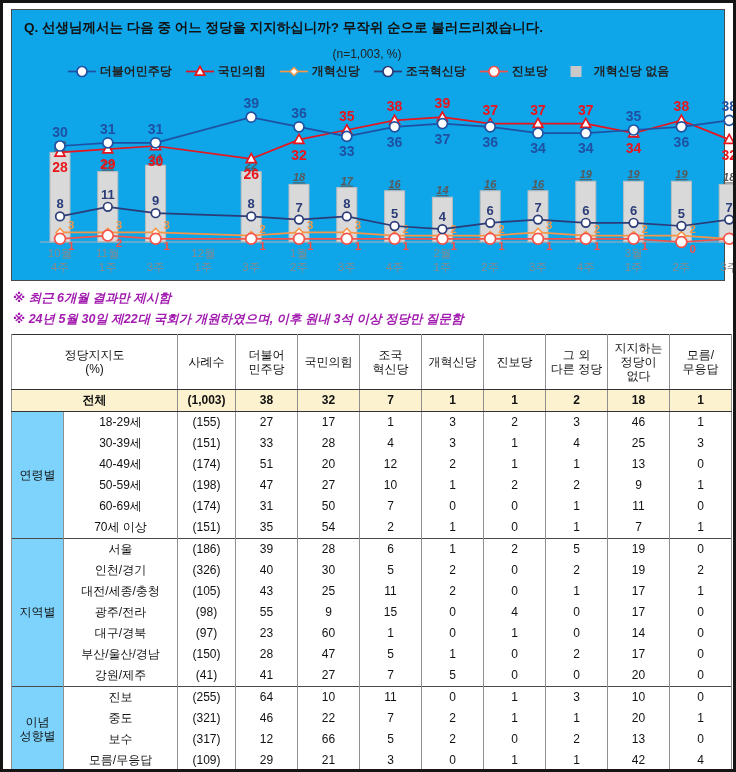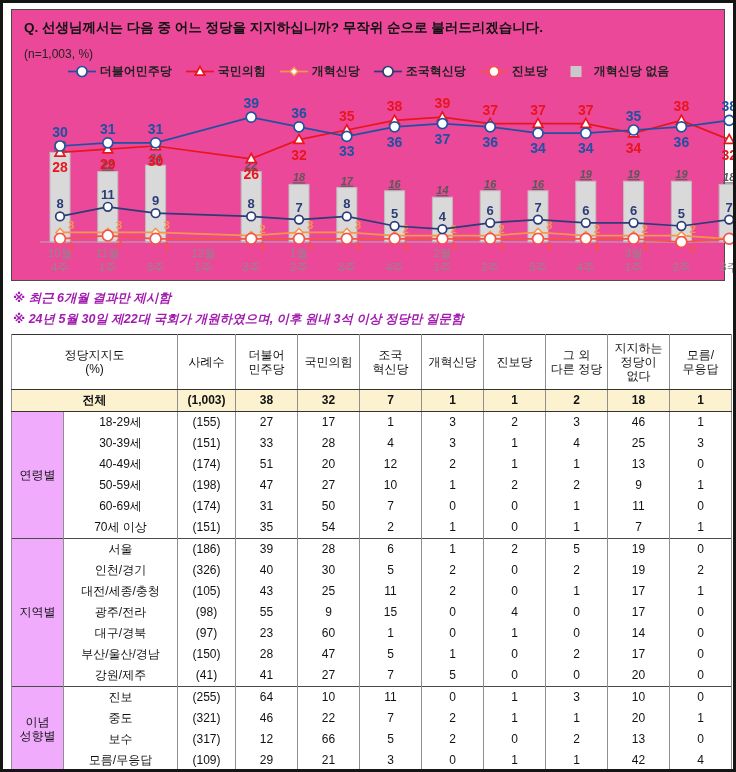--- a/index.html
+++ b/index.html
@@ -3,24 +3,24 @@
 <meta charset="utf-8">
 <style>
   html,body{margin:0;padding:0;}
   body{
     width:736px;height:772px;background:#ffffff;box-sizing:border-box;
     border:3px solid #151515;overflow:hidden;
     font-family:"Liberation Sans","DejaVu Sans",sans-serif;color:#111;
   }
   .page{padding:6px 8px;}
   
-  .qbox{border:1.5px solid #4a4a4a;padding:8px 12px 0 12px;background:#ec4899;}
+  .qbox{border:1.5px solid #4a4a4a;padding:8px 12px 0 12px;background:#0ea5e9;}
   .qline{font-size:13.5px;font-weight:700;line-height:1.55;color:#111;}
   .qline.second{padding-left:21px;}
-  .nnote{text-align:left;font-size:12px;font-weight:400;color:#222;margin:8px 2px 0 0;}
+  .nnote{text-align:center;font-size:12px;font-weight:400;color:#222;margin:8px 2px 0 0;}
   
   .legend{display:flex;justify-content:center;align-items:center;gap:13px;margin:2px 0 4px 0;}
   .litem{display:flex;align-items:center;gap:3px;font-size:12px;font-weight:600;color:#222;white-space:nowrap;}
   
   .mainlab{font-family:"Liberation Sans",sans-serif;font-size:14px;font-weight:700;}
   .midlab{font-family:"Liberation Sans",sans-serif;font-size:13px;font-weight:700;}
   .smlab{font-family:"Liberation Sans",sans-serif;font-size:11.5px;font-weight:700;}
   .blab{font-family:"Liberation Sans",sans-serif;font-size:11px;font-style:italic;font-weight:700;
         fill:#595959;text-decoration:underline;}
   .tick{font-family:"Liberation Sans",sans-serif;font-size:11.5px;fill:#8a8a8a;font-weight:400;}
@@ -30,21 +30,21 @@
   
   table{width:100%;border-collapse:collapse;table-layout:fixed;font-size:12px;color:#111;}
   table{border:1.6px solid #333;}
   th,td{border-left:1px solid #8f8f8f;border-right:1px solid #8f8f8f;text-align:center;
         padding:1px 2px;overflow:hidden;}
   thead th{border-bottom:1.6px solid #333;font-weight:400;white-space:pre-line;line-height:1.18;
         padding:3px 1px;background:#fff;height:48px;vertical-align:middle;}
   tbody td{height:19px;line-height:1.2;}
   tr.total td{background:#FCF2CF;font-weight:700;border-top:1.6px solid #333;border-bottom:1.6px solid #333;}
   tr.gfirst td{border-top:1.3px solid #4a4a4a;}
-  td.grp{background:#f0abfc;white-space:pre-line;vertical-align:middle;}
+  td.grp{background:#7dd3fc;white-space:pre-line;vertical-align:middle;}
 </style>
 </head>
 <body>
 
 <div class="page">
 
   <div class="qbox">
     <div class="qline">Q. 선생님께서는 다음 중 어느 정당을 지지하십니까? 무작위 순으로 불러드리겠습니다.</div>
     <div class="nnote">(n=1,003, %)</div>
     <div class="legend">

